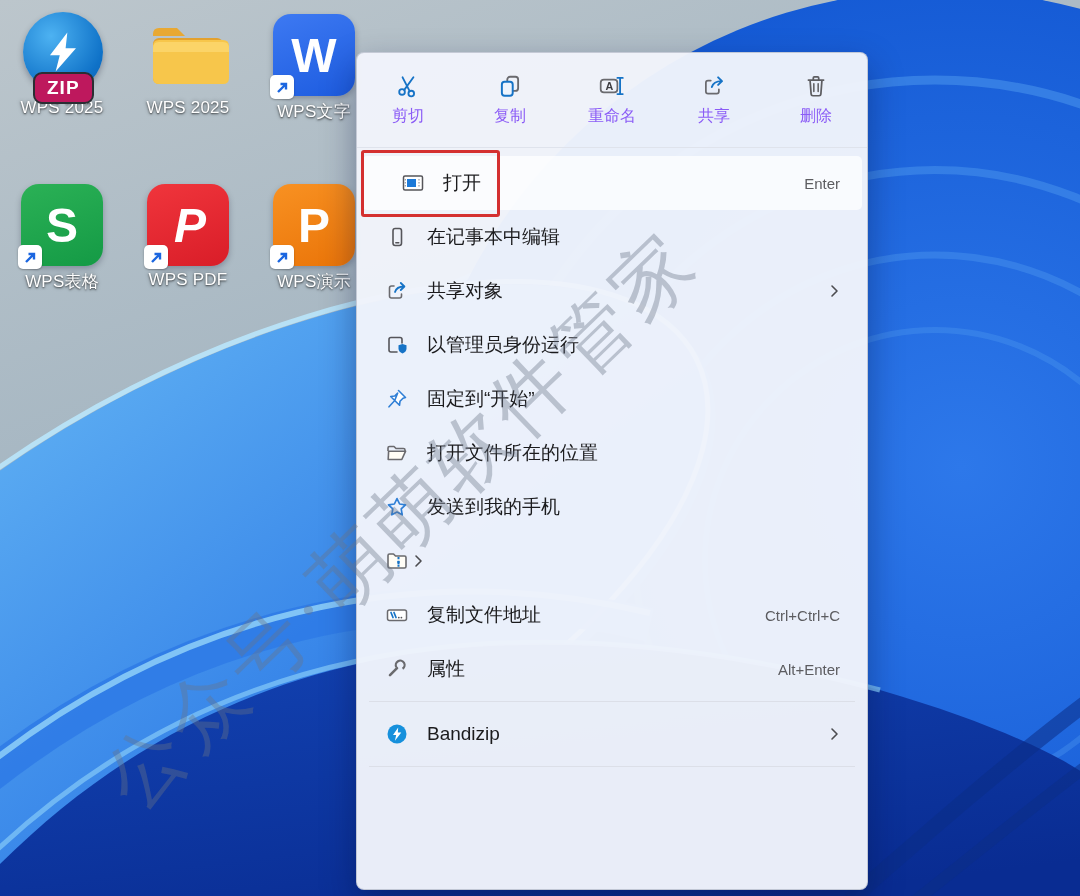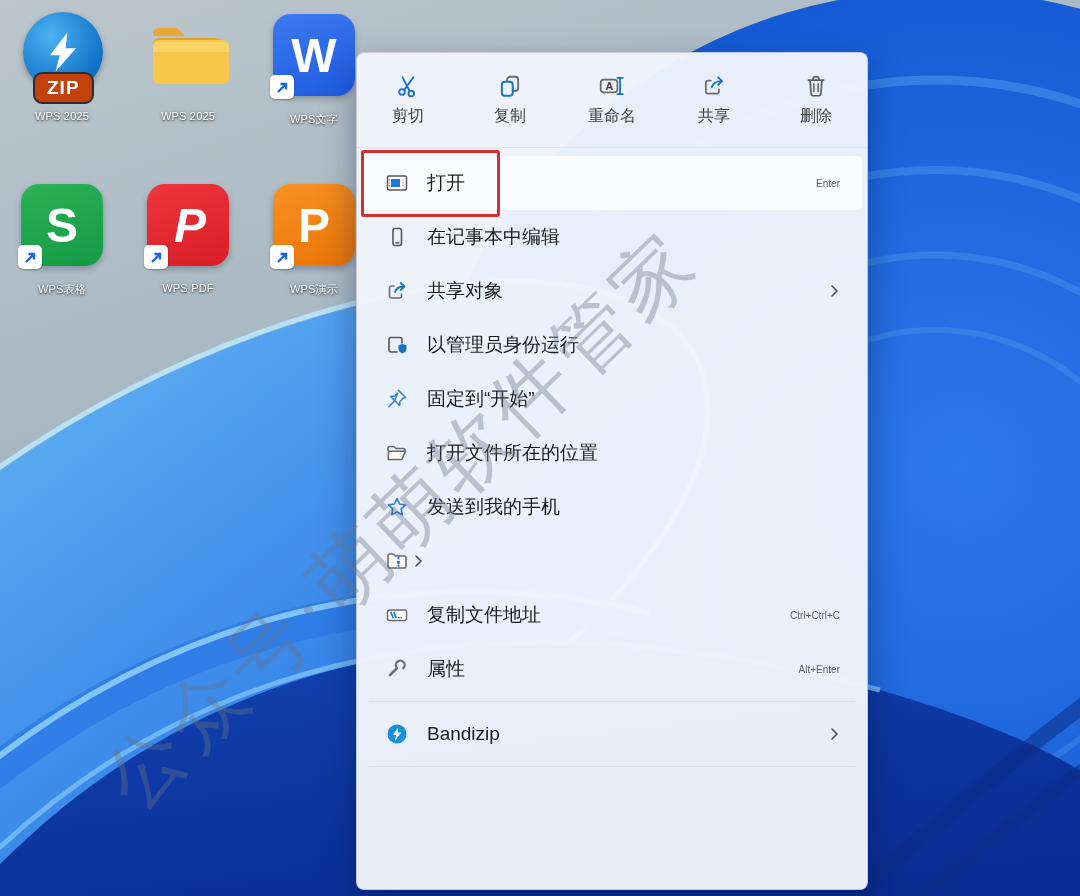--- a/index.html
+++ b/index.html
@@ -7,21 +7,21 @@
     width:1080px;height:896px;position:relative;overflow:hidden;
     font-family:"Liberation Sans","DejaVu Sans",sans-serif;
     background:#9db0be;
   }
   
   .wallpaper{position:absolute;inset:0;z-index:0;}
   
   .desktop-icon{position:absolute;width:124px;text-align:center;z-index:2;}
   .icon-art{width:86px;height:86px;margin:0 auto;position:relative;}
   .icon-label{
-    margin-top:12px;color:#fff;font-size:11px;letter-spacing:.2px;
+    margin-top:0;color:#fff;font-size:17px;letter-spacing:.2px;
     text-shadow:0 1px 2px rgba(0,0,0,.65),0 0 4px rgba(0,0,0,.35);
     white-space:nowrap;
   }
   .tile{
     width:82px;height:82px;margin:2px auto 0;border-radius:18px;
     display:flex;align-items:center;justify-content:center;
     color:#fff;font-size:48px;font-weight:bold;position:relative;
     box-shadow:0 3px 6px rgba(0,0,30,.25);
   }
   .tile.writer{background:linear-gradient(160deg,#3d79f2,#1d5ce0);}
@@ -35,47 +35,47 @@
     box-shadow:0 1px 2px rgba(0,0,0,.3);
   }
   .zip-circle{
     position:absolute;left:4px;top:0;width:80px;height:80px;border-radius:50%;
     background:radial-gradient(circle at 35% 30%,#4db2f2,#0f72c8 70%,#0a5eae);
     display:flex;align-items:center;justify-content:center;
     box-shadow:0 3px 6px rgba(0,0,30,.3);
   }
   .zip-badge{
     position:absolute;left:14px;bottom:-6px;padding:3px 12px;
-    background:#c2410c;border:2px solid #2a2e33;border-radius:9px;
+    background:#be185d;border:2px solid #2a2e33;border-radius:9px;
     color:#fff;font-size:19px;font-weight:bold;letter-spacing:1px;
   }
   
   .context-menu{
     position:absolute;left:356px;top:52px;width:512px;height:838px;z-index:5;
     background:rgba(241,244,251,.97);
     border:1px solid rgba(120,130,150,.35);
     border-radius:8px;
     box-shadow:0 14px 34px rgba(5,15,60,.38);
     box-sizing:border-box;
   }
   .quick-bar{display:flex;height:94px;border-bottom:1px solid #dfe3ec;}
   .quick-item{
     flex:1;display:flex;flex-direction:column;align-items:center;justify-content:center;
     gap:7px;border-radius:5px;margin:5px 2px;cursor:default;
   }
-  .quick-item span{font-size:16px;color:#404040;}
+  .quick-item span{font-size:16px;color:#8b5cf6;}
   .menu-list{padding:8px 0 4px;}
   .menu-item{
     height:54px;display:flex;align-items:center;margin:0 5px;border-radius:5px;
     position:relative;
   }
-  .menu-item.highlight{background:rgba(255,255,255,.72);}
+  .menu-item.highlight{background:rgba(255,255,255,.72);padding-left:16px;}
   .mi-icon{width:26px;margin-left:22px;display:flex;justify-content:center;flex:none;}
   .mi-label{font-size:19px;color:#1b1b1d;margin-left:17px;flex:1;white-space:nowrap;}
-  .mi-shortcut{font-size:10px;color:#5c5c60;margin-right:22px;}
+  .mi-shortcut{font-size:15px;color:#5c5c60;margin-right:22px;}
   .mi-chevron{margin-right:20px;display:flex;}
   .menu-sep{height:1px;background:#dcdfe8;margin:5px 12px;}
   .annotation-box{
     position:absolute;left:4px;top:97px;width:133px;height:61px;
     border:3px solid #d43030;border-radius:3px;z-index:8;pointer-events:none;
   }
   
   .watermark{
     position:absolute;left:118px;top:742px;z-index:6;pointer-events:none;
     transform:rotate(-44deg);transform-origin:0 50%;

